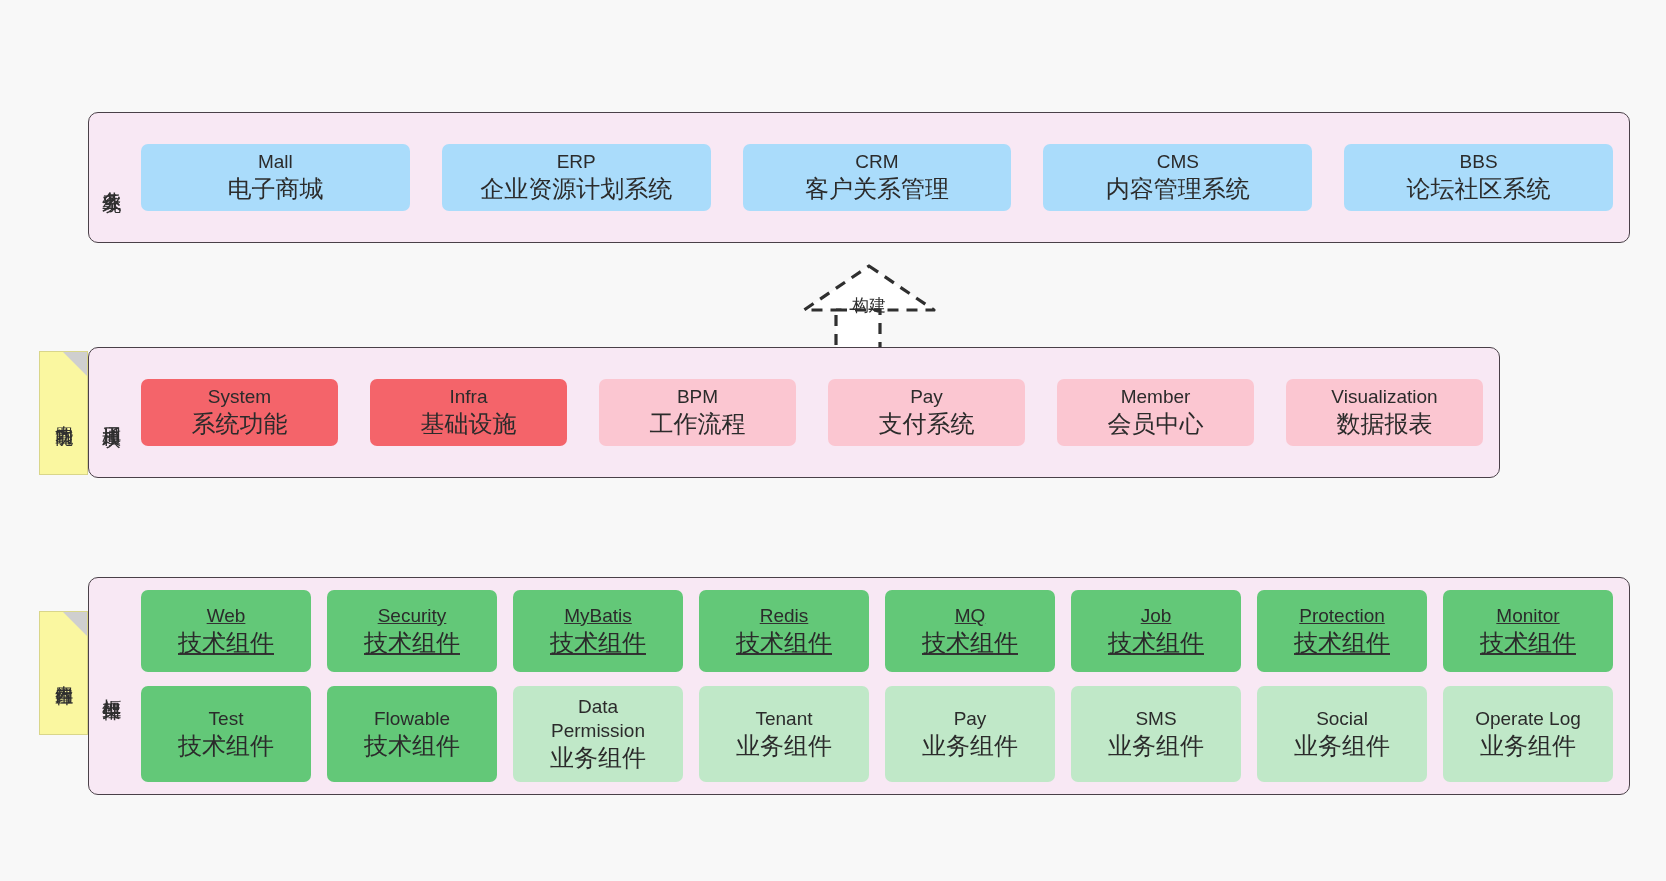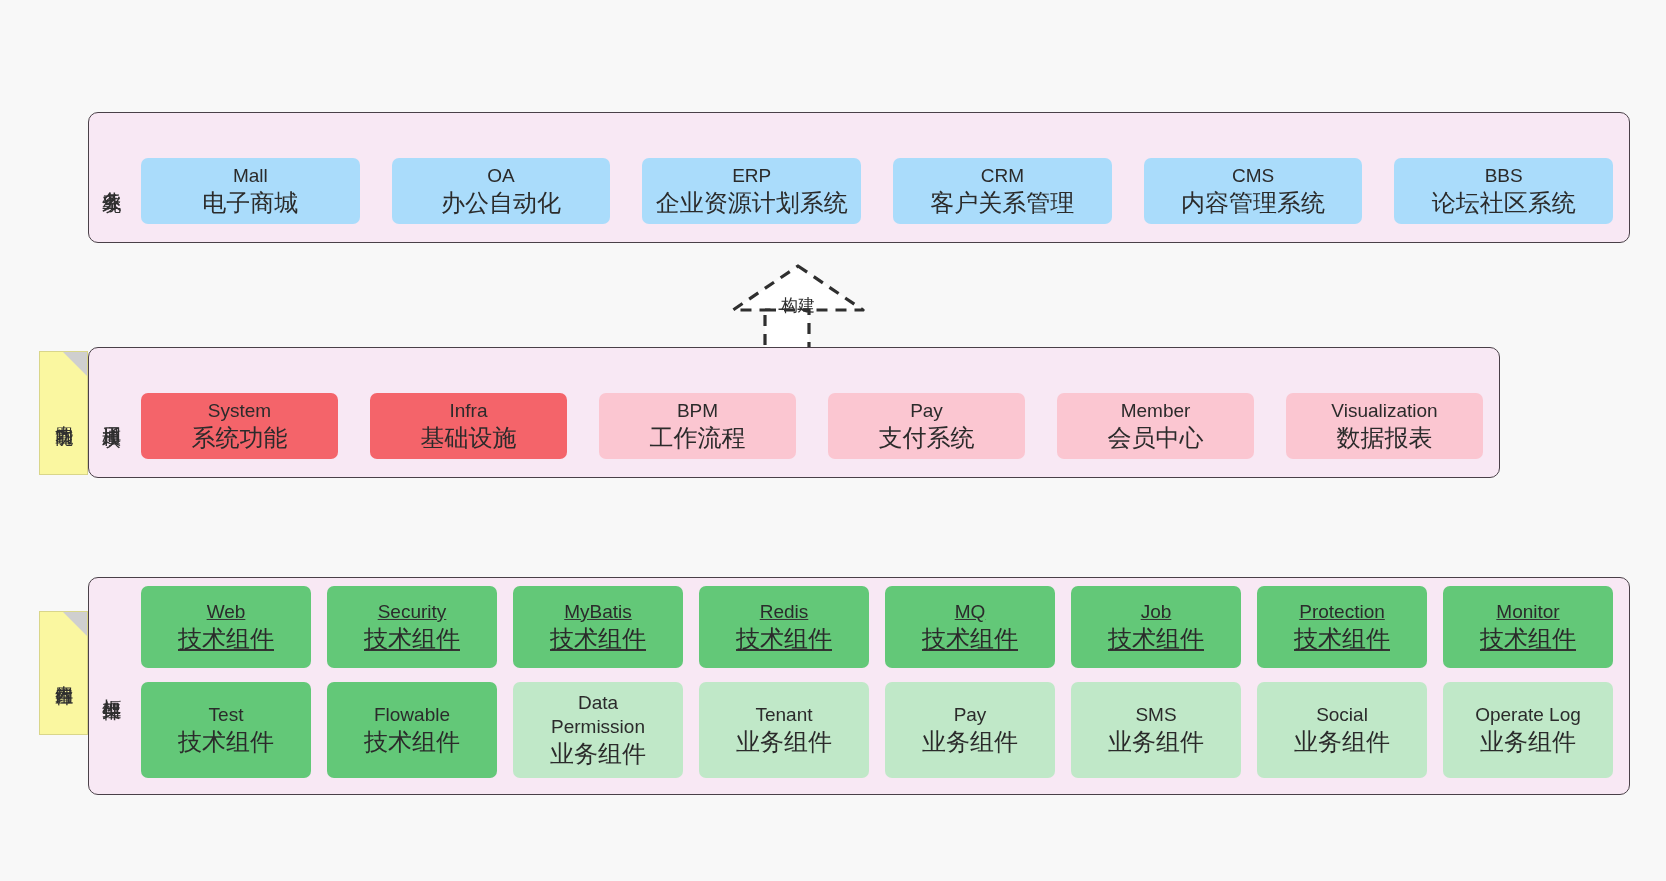--- a/index.html
+++ b/index.html
@@ -44,21 +44,21 @@
     color: #2f2f2f;
     writing-mode: vertical-rl;
     text-orientation: upright;
     white-space: nowrap;
     user-select: none;
   }
 
   .layer-body {
     flex: 1 1 auto;
     display: flex;
-    align-items: flex-end;
+    align-items: center;
     gap: 32px;
     padding: 0;
   }
 
   .grid-two-rows {
     flex: 1 1 auto;
     display: flex;
     flex-direction: column;
     gap: 14px;
     justify-content: center;
@@ -152,43 +152,39 @@
 <div class="canvas">
 
   <div class="layer" id="layer-business" style="left:88px; top:112px; width:1542px; height:131px;">
     <div class="layer-title">业务系统</div>
     <div class="layer-body" style="padding:18px 16px 18px 6px;">
       <div class="box blue">
         <span class="en">Mall</span>
         <span class="cn">电子商城</span>
       </div>
       <div class="box blue">
-        <span class="en">OA</span>
-        <span class="cn">办公自动化</span>
-      </div>
-      <div class="box blue">
         <span class="en">ERP</span>
         <span class="cn">企业资源计划系统</span>
       </div>
       <div class="box blue">
         <span class="en">CRM</span>
         <span class="cn">客户关系管理</span>
       </div>
       <div class="box blue">
         <span class="en">CMS</span>
         <span class="cn">内容管理系统</span>
       </div>
       <div class="box blue">
         <span class="en">BBS</span>
         <span class="cn">论坛社区系统</span>
       </div>
     </div>
   </div>
 
-  <div class="arrow" style="left:713px; top:258px;">
+  <div class="arrow" style="left:784px; top:258px;">
     <svg width="170" height="95" viewBox="0 0 170 95" aria-hidden="true">
       <polygon points="85,8 150,52 20,52" fill="#ffffff" stroke="#2f2f2f" stroke-width="3.2" stroke-dasharray="11 8" stroke-linejoin="round"></polygon>
       <rect x="52" y="52" width="44" height="40" fill="#ffffff" stroke="#2f2f2f" stroke-width="3.2" stroke-dasharray="11 8"></rect>
     </svg>
     <span class="arrow-label">构建</span>
   </div>
 
   <div class="layer" id="layer-modules" style="left:88px; top:347px; width:1412px; height:131px;">
     <div class="layer-title">通用模块</div>
     <div class="layer-body" style="padding:18px 16px 18px 6px;">

